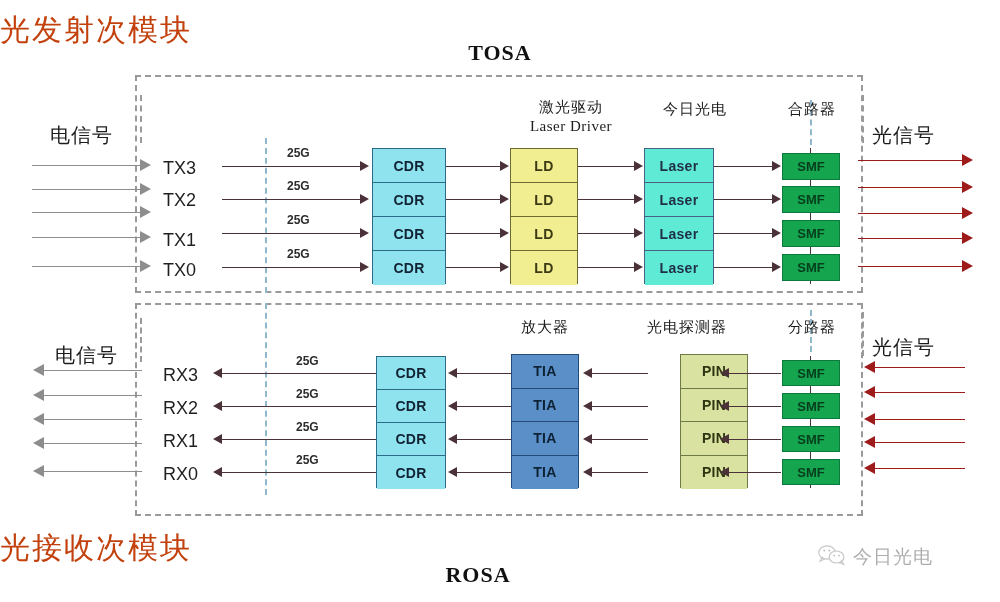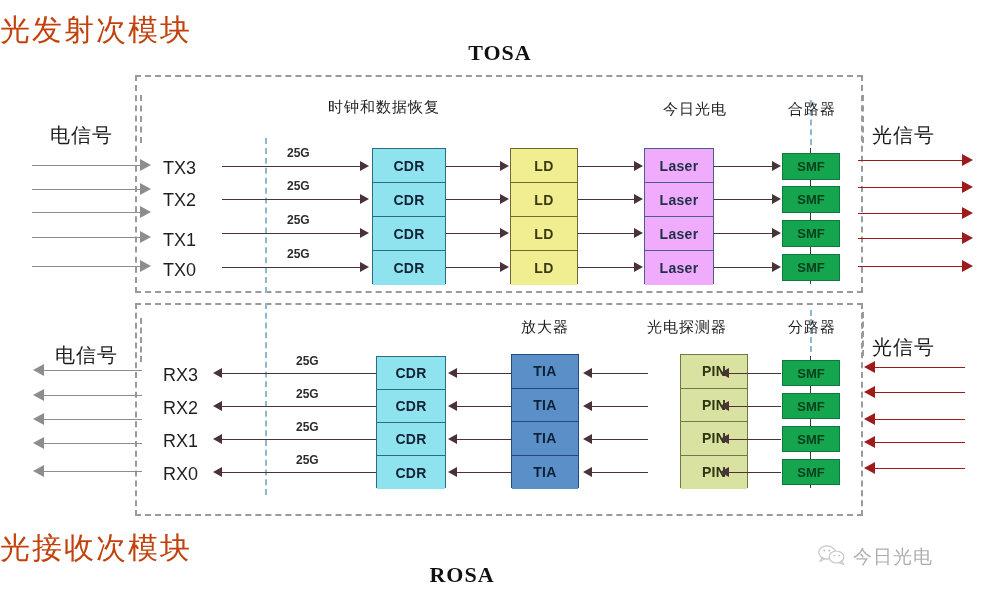--- a/index.html
+++ b/index.html
@@ -70,21 +70,21 @@
 
   .cdr-stack{border:1.5px solid #2c6b87;background:#8fe3ef;}
   .cdr-cell{border-bottom:1.5px solid #2c6b87;background:#8fe3ef;color:#123;}
   .cdr-cell:last-child{border-bottom:none;}
 
   .ld-stack{border:1.5px solid #6e6a33;background:#f0ee91;}
   .ld-cell{border-bottom:1.5px solid #6e6a33;background:#f0ee91;color:#3b3a14;}
   .ld-cell:last-child{border-bottom:none;}
 
   .laser-stack{border:1.5px solid #4a5f86;background:#c3d3ea;}
-  .laser-cell{border-bottom:1.5px solid #4a5f86;background:#f0abfc;color:#203048;}
+  .laser-cell{border-bottom:1.5px solid #4a5f86;background:#5eead4;color:#203048;}
   .laser-cell:last-child{border-bottom:none;}
 
   .tia-stack{border:1.5px solid #244a7a;background:#5a8fc8;}
   .tia-cell{border-bottom:1.5px solid #244a7a;background:#5a8fc8;color:#0e2236;}
   .tia-cell:last-child{border-bottom:none;}
 
   .pin-stack{border:1.5px solid #6e7a45;background:#d9e2a0;margin-left:32px;}
   .pin-cell{border-bottom:1.5px solid #6e7a45;background:#d9e2a0;color:#2e3511;}
   .pin-cell:last-child{border-bottom:none;}
 
@@ -144,21 +144,24 @@
   <div class="abs vdash" style="left:265px;top:138px;height:155px;"></div>
 
   <div class="abs vdash" style="left:810px;top:100px;height:45px;"></div>
 
   <div class="abs side-label" style="left:50px;top:110px;">电信号</div>
   <div class="abs side-label" style="left:872px;top:110px;">光信号</div>
   <div class="abs vdash-gray" style="left:140px;top:95px;height:48px;"></div>
   <div class="abs vdash-gray" style="left:862px;top:95px;height:48px;"></div>
 
   <div class="abs cap" style="left:288px;top:98px;width:192px;">
-    <span class="cn">时钟和数据恢复</span>
+  </div>
+  <div class="abs cap" style="left:500px;top:98px;width:142px;">
+    <span class="cn">激光驱动</span>
+    <span class="en">Laser Driver</span>
   </div>
   <div class="abs cap" style="left:635px;top:100px;width:120px;">
     <span class="cn">今日光电</span>
   </div>
   <div class="abs cap" style="left:762px;top:100px;width:100px;">
     <span class="cn">合路器</span>
   </div>
 
   <div class="abs ln ln-gray" style="left:32px;top:165px;width:110px;"></div>
   <div class="abs ah ah-r-gray" style="left:140px;top:159px;"></div>
@@ -369,21 +372,21 @@
   <div class="abs ln ln-red" style="left:875px;top:392px;width:90px;"></div>
   <div class="abs ah ah-l-red" style="left:864px;top:386px;"></div>
   <div class="abs ln ln-red" style="left:875px;top:419px;width:90px;"></div>
   <div class="abs ah ah-l-red" style="left:864px;top:413px;"></div>
   <div class="abs ln ln-red" style="left:875px;top:442px;width:90px;"></div>
   <div class="abs ah ah-l-red" style="left:864px;top:436px;"></div>
   <div class="abs ln ln-red" style="left:875px;top:468px;width:90px;"></div>
   <div class="abs ah ah-l-red" style="left:864px;top:462px;"></div>
 
   <div class="abs title-cn" style="left:0;top:528px;width:1000px;">光接收次模块</div>
-  <div class="abs title-en" style="left:0;top:562px;width:924px;">ROSA</div>
+  <div class="abs title-en" style="left:16px;top:562px;width:924px;">ROSA</div>
 
   <div class="abs wm" style="left:818px;top:544px;text-align:center;">
     <span>
       <svg width="28" height="22" viewBox="0 0 28 22">
         <ellipse cx="9" cy="8.5" rx="8.2" ry="6.6" fill="none" stroke="#9a9a9a" stroke-width="1.2"></ellipse>
         <path d="M4 13.5 L2.2 17.2 L6.2 15.2 Z" fill="none" stroke="#9a9a9a" stroke-width="1.2"></path>
         <circle cx="6.3" cy="6.6" r="1" fill="#8a8a8a"></circle>
         <circle cx="11.3" cy="6.6" r="1" fill="#8a8a8a"></circle>
         <ellipse cx="18.5" cy="13" rx="7.4" ry="6" fill="#ffffff" stroke="#9a9a9a" stroke-width="1.2"></ellipse>
         <path d="M23.5 17 L25.6 20.2 L21.8 18.7 Z" fill="none" stroke="#9a9a9a" stroke-width="1.2"></path>

